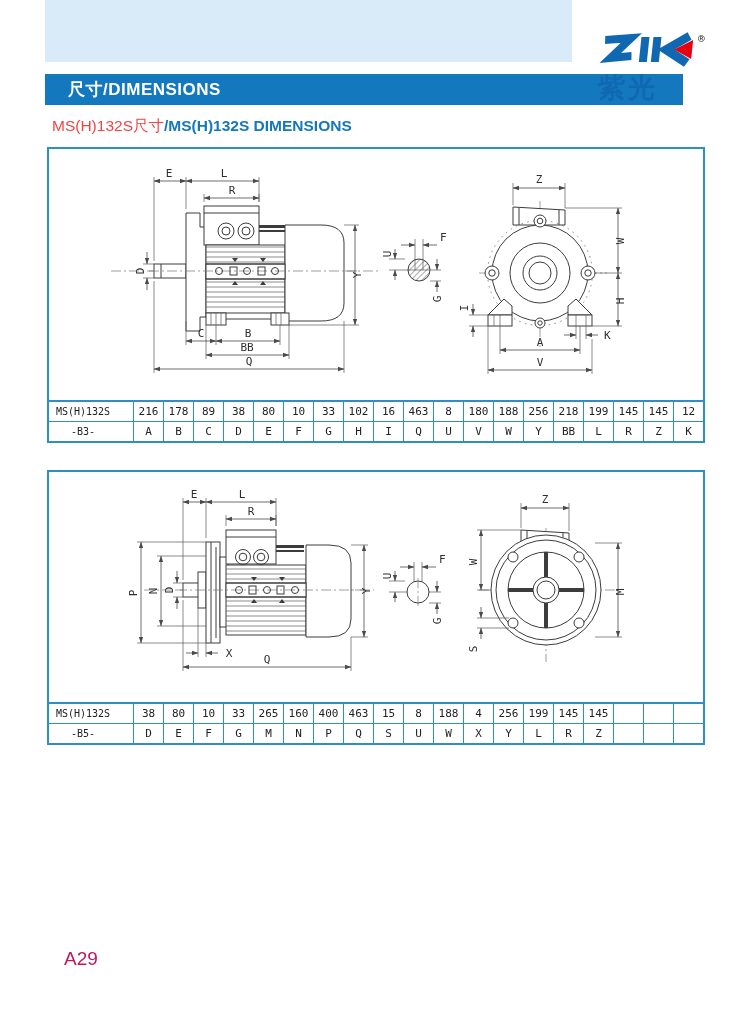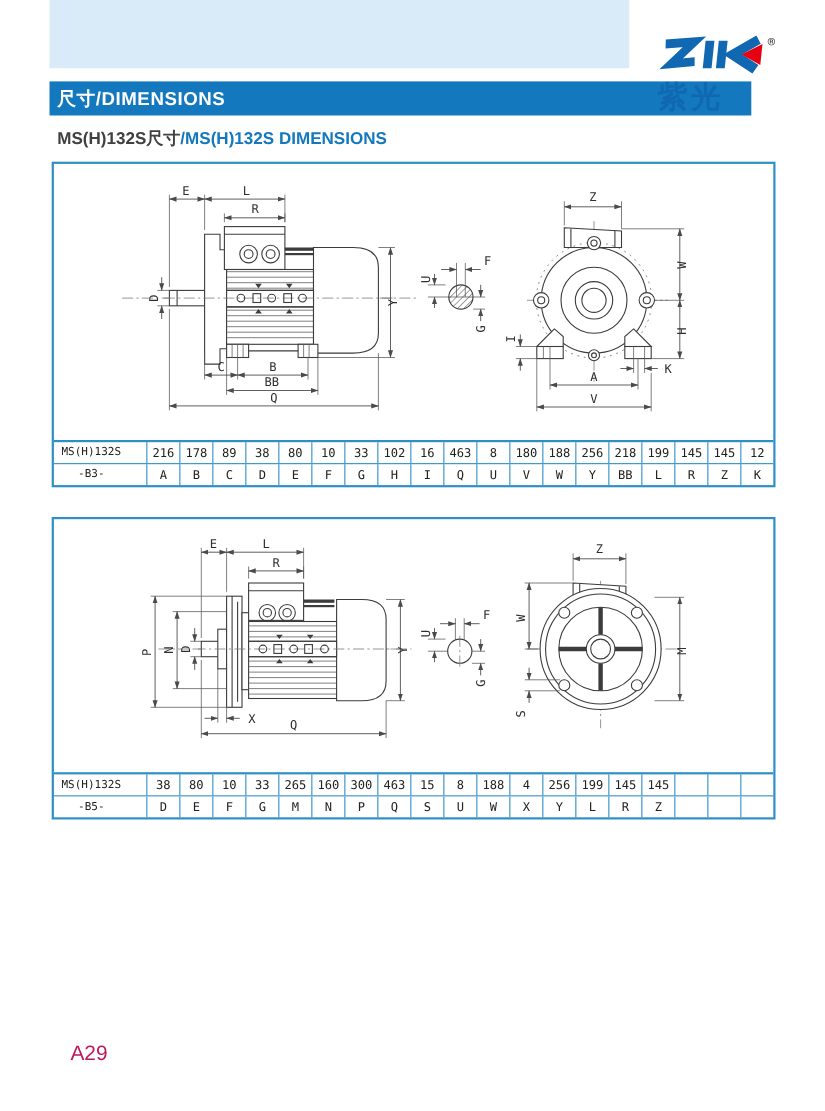--- a/index.html
+++ b/index.html
@@ -6,27 +6,27 @@
     --blue:#1478be;
     --tb:#2e8fc7;
     --logo-blue:#1068b2;
     --logo-red:#e60012;
   }
   html,body{margin:0;padding:0;background:#fff;}
   .page{position:relative;width:750px;height:1010px;background:#fff;overflow:hidden;
         font-family:"Liberation Sans",sans-serif;}
   .lightblue-panel{position:absolute;left:45px;top:0;width:527px;height:62px;background:#d9eaf8;}
   .header-bar{position:absolute;left:45px;top:74px;width:638px;height:31px;background:var(--blue);
-        color:#fff;font-size:17px;font-weight:bold;line-height:31px;padding-left:7px;box-sizing:border-box;
+        color:#fff;font-size:17px;font-weight:bold;line-height:31px;padding-left:23px;box-sizing:border-box;
         letter-spacing:.5px;}
   .logo-wrap{position:absolute;left:592px;top:32px;width:118px;height:80px;}
   .brand-cn{position:absolute;left:6px;top:38px;font-size:27px;font-weight:bold;color:var(--logo-blue);
         letter-spacing:3px;font-family:"DejaVu Sans",sans-serif;}
   .title-line{position:absolute;left:52px;top:116px;font-size:15.5px;white-space:nowrap;}
-  .title-black{color:#404040;font-weight:700;}
+  .title-black{color:#ef4444;font-weight:400;}
   .title-blue{color:var(--blue);font-weight:bold;}
   .draw-box{position:absolute;left:47px;width:658px;border:2px solid var(--tb);box-sizing:border-box;background:#fff;}
   #box1{top:147px;height:296px;}
   #box2{top:470px;height:275px;}
   .draw-box svg{display:block;}
   .dim-table{position:absolute;left:0;right:0;bottom:0;border-top:2px solid var(--tb);}
   .dt-row{display:flex;height:19px;}
   .dt-row + .dt-row{border-top:1px solid var(--tb);}
   .dt-label{width:68px;display:flex;align-items:center;justify-content:center;
         font:10px "DejaVu Sans Mono",monospace;color:#222;}
@@ -416,21 +416,21 @@
     <div class="dim-table">
       <div class="dt-row">
         <div class="dt-label">MS(H)132S</div>
         <div class="dt-cells">
             <div>38</div>
             <div>80</div>
             <div>10</div>
             <div>33</div>
             <div>265</div>
             <div>160</div>
-            <div>300</div>
+            <div>400</div>
             <div>463</div>
             <div>15</div>
             <div>8</div>
             <div>188</div>
             <div>4</div>
             <div>256</div>
             <div>199</div>
             <div>145</div>
             <div>145</div>
             <div></div>

